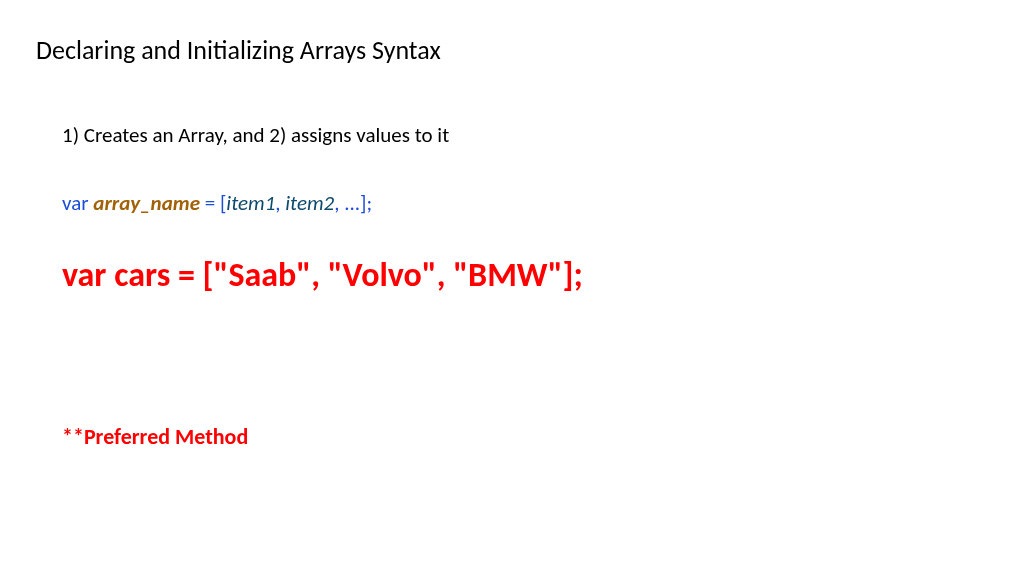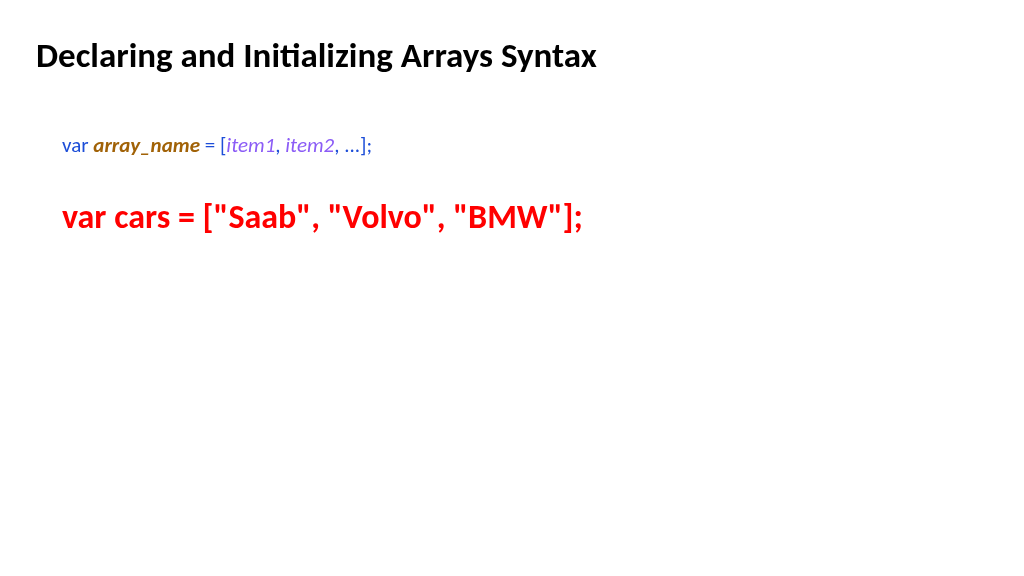--- a/index.html
+++ b/index.html
@@ -10,22 +10,22 @@
     body {
       width: 1024px;
       height: 576px;
       background: #ffffff;
       font-family: Calibri, "Segoe UI", Arial, sans-serif;
       color: #000000;
       padding: 34px 36px;
       overflow: hidden;
     }
     .title {
-      font-size: 35px;
-      font-weight: 700;
+      font-size: 26px;
+      font-weight: 400;
       color: #000000;
       margin-bottom: 56px;
     }
     .content {
       padding-left: 26px;
     }
     .step-text {
       font-size: 21px;
       font-weight: 400;
       color: #000000;
@@ -37,41 +37,43 @@
     }
     .black-text {
       color: #1d4ed8;
     }
     .red-italic-bold {
       color: #a16207;
       font-style: italic;
       font-weight: 700;
     }
     .black-italic {
-      color: #8b5cf6;
+      color: #0c4a6e;
       font-style: italic;
     }
     .example-line {
       font-size: 34px;
       font-weight: 700;
       color: #ff0000;
       margin-bottom: 128px;
     }
     .preferred {
       font-size: 22px;
       font-weight: 700;
       color: #ff0000;
     }
   </style>
 </head>
 <body>
 
 <div class="title">Declaring and Initializing Arrays Syntax</div>
 
 <div class="content">
+  <div class="step-text">1) Creates an Array, and 2) assigns values to it</div>
 
   <div class="syntax-line">
     <span class="black-text">var </span><span class="red-italic-bold">array_name</span><span class="black-text"> = [</span><span class="black-italic">item1</span><span class="black-text">, </span><span class="black-italic">item2</span><span class="black-text">, ...];</span>
   </div>
 
   <div class="example-line">var cars = ["Saab", "Volvo", "BMW"];</div>
 
+  <div class="preferred">**Preferred Method</div>
 </div>
 
 </body></html>

